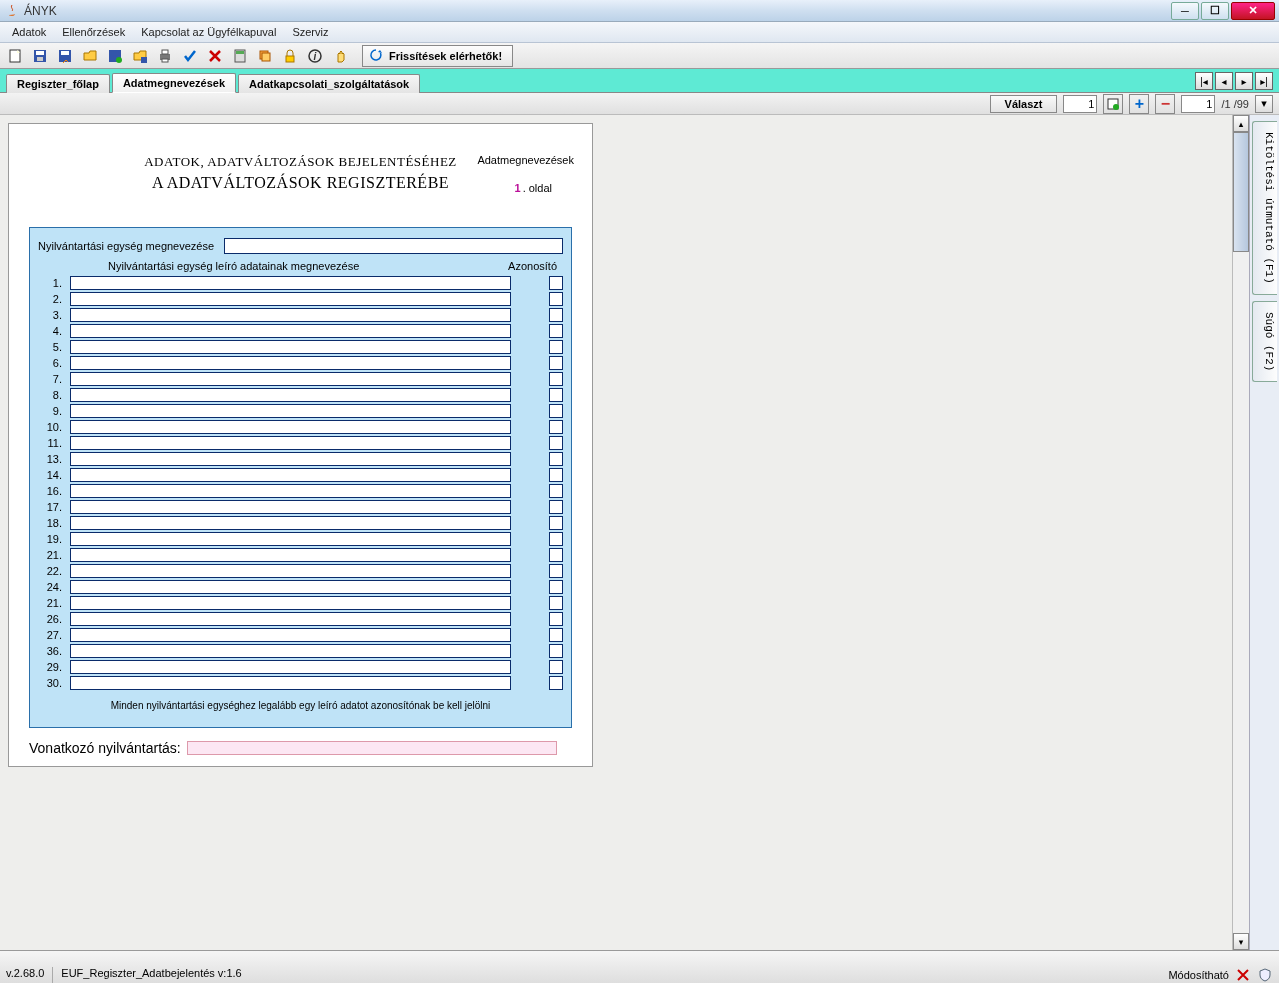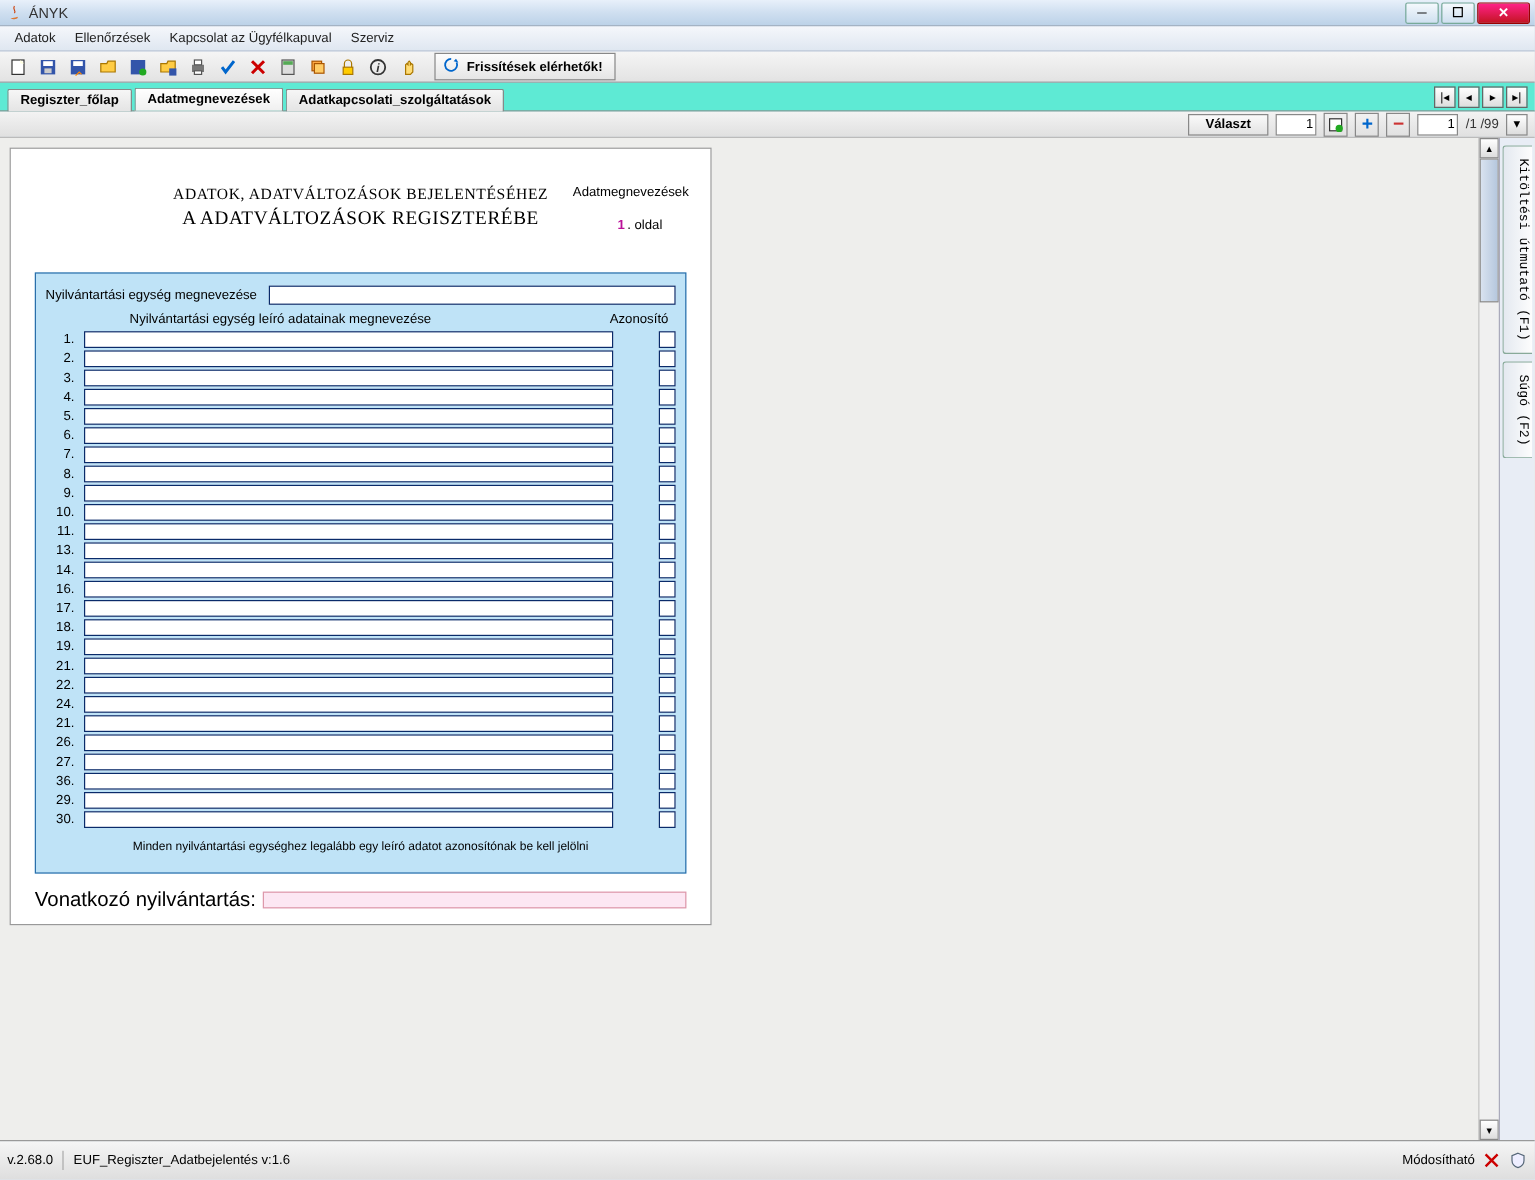--- a/index.html
+++ b/index.html
@@ -190,21 +190,21 @@
 }
 .bs-line .chk {
   width:14px; height:14px;
   border:1.5px solid #0a2b6a;
   background:#fff;
   margin-left:30px;
 }
 .bs-footer { text-align:center; font-size:10px; margin-top:10px; }
 .vonatkozo {
   margin-top:12px;
-  font-size:17px;
+  font-size:14px;
   display:flex; align-items:center; gap:6px;
 }
 .vonatkozo .field {
   flex:1; height:14px; background:#fce7f3; border:1px solid #d9a;
   max-width:370px;
 }
 
 .right-tabs {
   width:30px;
   display:flex; flex-direction:column;
@@ -243,21 +243,21 @@
 .vscroll .track { flex:1; background:#f0f0f0;}
 .vscroll .thumb {
   height:120px; background:linear-gradient(to right,#d9e3f0,#b5c7dd);
   border:1px solid #888;
 }
 
 .statusbar {
   height:22px;
   background: linear-gradient(#f5f5f5,#dedede);
   border-top:1px solid #999;
-  display:flex; align-items:center;
+  display:flex; align-items:flex-start;
   padding:16px 6px;
   font-size:11px;
 }
 .statusbar .sep { width:1px; height:16px; background:#aaa; margin:0 8px;}
 .statusbar .right { margin-left:auto; display:flex; align-items:center; gap:6px;}
 .status-icon {
   width:16px; height:16px;
   display:flex; align-items:center; justify-content:center;
 }
 </style>

